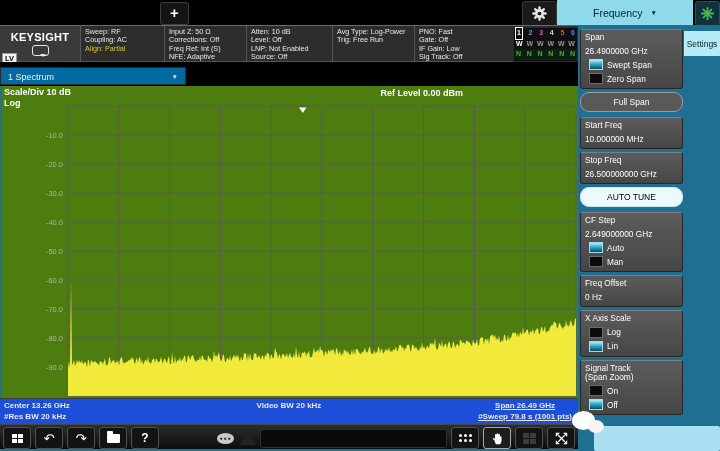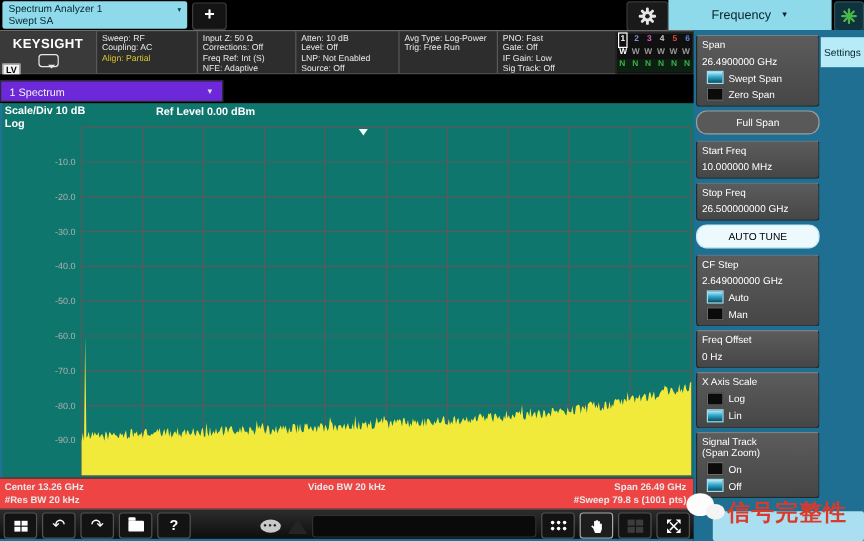--- a/index.html
+++ b/index.html
@@ -32,36 +32,36 @@
   .info-col:nth-child(4){width:82px}.info-col:nth-child(5){width:96px}
   .info-line{font-size:7.2px;line-height:8.4px;color:#e9e9e9;white-space:nowrap;}
   .trace-panel{position:absolute;left:513px;top:27px;width:63px;height:33px;background:#101010;border:1px solid #2a2a2a;}
   .tp-row{display:flex;justify-content:space-between;padding:0 2px;font-size:7px;line-height:10.5px;font-weight:bold;}
   .tp-det{background:#0b2010;}
   .tp-num span.boxed{outline:1px solid #fff;padding:0 1px;}
   .lv-badge{position:absolute;left:2px;top:53px;background:#f2f2f2;color:#000;font-size:7.5px;font-weight:bold;
             padding:0 2px;line-height:10px;border:1px solid #999;}
   
   .meas-strip{position:absolute;left:0;top:62px;width:578px;height:24px;background:#000;}
-  .meas-select{position:absolute;left:0;top:5px;width:186px;height:18px;background:#6d28d9;color:#f2f2f2;
+  .meas-select{position:absolute;left:0;top:5px;width:186px;height:18px;background:#0369a1;color:#f2f2f2;
                font-size:9px;line-height:18px;padding:0 7px;box-sizing:border-box;border:1px solid #2a2a2a;}
   .meas-select .caret{float:right;font-size:6.5px;line-height:18px;color:#ddd;}
   
-  .plot{position:absolute;left:0;top:86px;width:588px;height:312px;background:#0f766e;}
+  .plot{position:absolute;left:0;top:86px;width:588px;height:312px;background:#4d7c0f;}
   .scale-label{position:absolute;left:4px;top:1px;color:#fff;font-size:9px;font-weight:bold;}
   .log-label{position:absolute;left:4px;top:12px;color:#fff;font-size:9px;font-weight:bold;}
-  .ref-label{position:absolute;left:130px;top:2px;width:320px;text-align:left;color:#fff;font-size:9px;font-weight:bold;}
+  .ref-label{position:absolute;left:143px;top:2px;width:320px;text-align:right;color:#fff;font-size:9px;font-weight:bold;}
   #trace-svg{position:absolute;left:0;top:0;}
   .left-edge{position:absolute;left:0;top:86px;width:2px;height:312px;background:#1e7390;}
   
-  .annot-bar{position:absolute;left:0;top:398px;width:578px;height:26px;background:#ef4444;border-top:1px solid #3c3c3c;
+  .annot-bar{position:absolute;left:0;top:398px;width:578px;height:26px;background:#1d4ed8;border-top:1px solid #3c3c3c;
              color:#e8e8e8;font-size:8px;font-weight:bold;box-sizing:border-box;}
   .an-left{position:absolute;left:4px;top:2px;line-height:10.5px;}
   .an-center{position:absolute;left:0;top:2px;width:578px;text-align:center;}
-  .an-right{position:absolute;right:6px;top:2px;text-align:right;line-height:10.5px;}
+  .an-right{position:absolute;right:6px;top:2px;text-align:center;line-height:10.5px;text-decoration:underline;}
   
   .toolbar{position:absolute;left:0;top:424px;width:578px;height:27px;background:linear-gradient(#2c2c2c,#0b0b0b);
            border-top:1px solid #484848;display:flex;align-items:center;gap:4px;padding:0 3px;box-sizing:border-box;}
   .tb-btn{width:26px;height:20px;background:#131313;border:1px solid #525252;border-radius:3px;flex:0 0 auto;
           display:flex;align-items:center;justify-content:center;color:#fff;}
   .win-icon{display:grid;grid-template-columns:5px 5px;grid-template-rows:4px 4px;gap:1px;}
   .win-icon i{background:#fff;}
   .arrow-glyph{font-size:13px;line-height:1;color:#fff;font-family:"DejaVu Sans",sans-serif;}
   .folder-icon{width:13px;height:9px;background:#fff;border-radius:1px;position:relative;}
   .folder-icon:before{content:"";position:absolute;top:-3px;left:0;width:6px;height:3px;background:#fff;border-radius:1px 1px 0 0;}
@@ -100,25 +100,20 @@
   .wm-icon .b2{position:absolute;left:16px;top:11px;width:16px;height:13px;background:#f4f4f4;border-radius:50%;}
   .wm-text{position:absolute;left:606px;top:414px;font-size:19px;font-weight:bold;color:#d93a2c;
            letter-spacing:1px;font-family:"DejaVu Sans","Liberation Sans",sans-serif;}
 </style>
 </head>
 <body>
 
 <div id="app">
 
   <div class="top-strip"></div>
-  <div class="app-tab">
-    <div><span>Spectrum Analyzer 1</span>
-      <span class="caret">▾</span></div>
-    <div>Swept SA</div>
-  </div>
   <div class="plus-tab">+</div>
   <div class="gear-btn">
     <svg width="17" height="17" viewBox="0 0 20 20">
       <g fill="#e6e6e6">
         <rect x="8.6" y="1.5" width="2.8" height="17" rx="1.2"></rect>
         <rect x="8.6" y="1.5" width="2.8" height="17" rx="1.2" transform="rotate(45 10 10)"></rect>
         <rect x="8.6" y="1.5" width="2.8" height="17" rx="1.2" transform="rotate(90 10 10)"></rect>
         <rect x="8.6" y="1.5" width="2.8" height="17" rx="1.2" transform="rotate(135 10 10)"></rect>
         <circle cx="10" cy="10" r="5.2"></circle>
       </g>
@@ -398,15 +393,14 @@
         <span>Off</span>
       </div>
     </div>
   </div>
 
   <div class="wm-box"></div>
   <div class="wm-icon">
       <span class="b1"></span>
       <span class="b2"></span>
     </div>
-  <div class="wm-text" style="color: rgb(217, 58, 44);">信号完整性</div>
 
 </div>
 
 </body></html>

